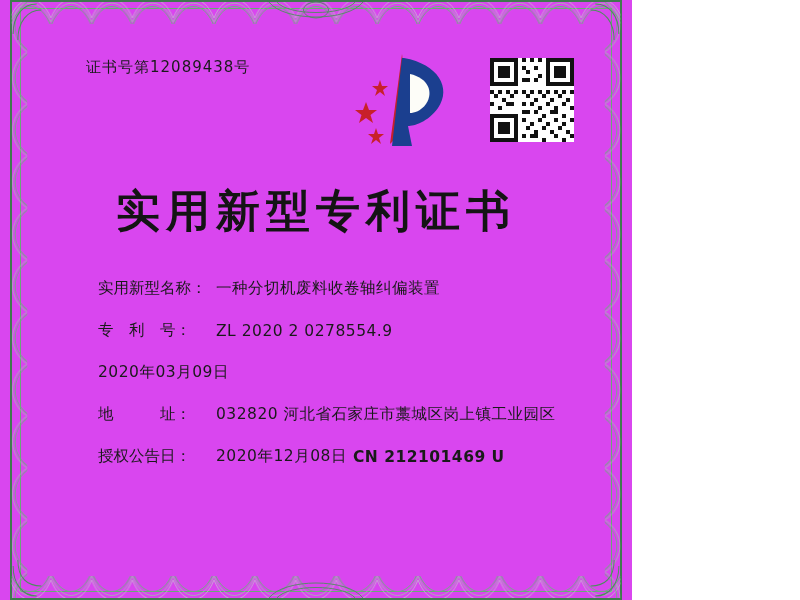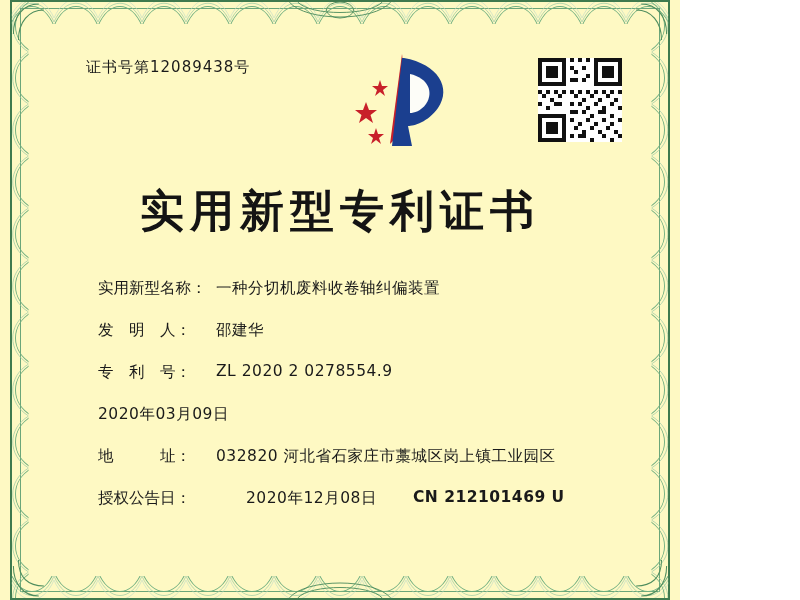--- a/index.html
+++ b/index.html
@@ -9,23 +9,23 @@
   }
   body {
     width: 800px;
     height: 600px;
     overflow: hidden;
     font-family: "DejaVu Sans", "Liberation Sans", sans-serif;
   }
 
   .certificate {
     position: relative;
-    width: 680px;
+    width: 632px;
     height: 600px;
-    background: #fef9c3;
+    background: #d946ef;
     box-sizing: border-box;
   }
 
   
   .border-outer {
     position: absolute;
     left: 10px;
     top: 0px;
     right: 10px;
     bottom: 0px;
@@ -99,39 +99,38 @@
 
   
   .fields {
     position: absolute;
     left: 98px;
     top: 278px;
     right: 70px;
   }
   .field-row {
     display: flex;
-    align-items: flex-start;
+    align-items: center;
     margin-bottom: 21px;
     font-size: 15.5px;
     color: #1a1a1a;
     white-space: nowrap;
   }
   .field-label {
     display: inline-block;
     width: 118px;
     flex: 0 0 118px;
     letter-spacing: 0px;
   }
   .field-value {
     letter-spacing: 0.5px;
   }
 
   .field-row.last {
     margin-bottom: 6px;
-    gap: 30px;
   }
   .field-row.last .second-label {
     margin-left: 56px;
     display: inline-block;
   }
   .field-row.last .second-value {
     margin-left: 6px;
     font-weight: bold;
   }
 </style>
@@ -304,24 +303,20 @@
 
   <div class="main-title">实用新型专利证书</div>
 
   <div class="fields">
 
     <div class="field-row">
       <span class="field-label">实用新型名称：</span>
       <span class="field-value">一种分切机废料收卷轴纠偏装置</span>
     </div>
 
-    <div class="field-row">
-      <span class="field-label">发　明　人：</span>
-      <span class="field-value">邵建华</span>
-    </div>
 
     <div class="field-row">
       <span class="field-label">专　利　号：</span>
       <span class="field-value">ZL 2020 2 0278554.9</span>
     </div>
 
     <div class="field-row">
       <span class="field-value">2020年03月09日</span>
     </div>
 

